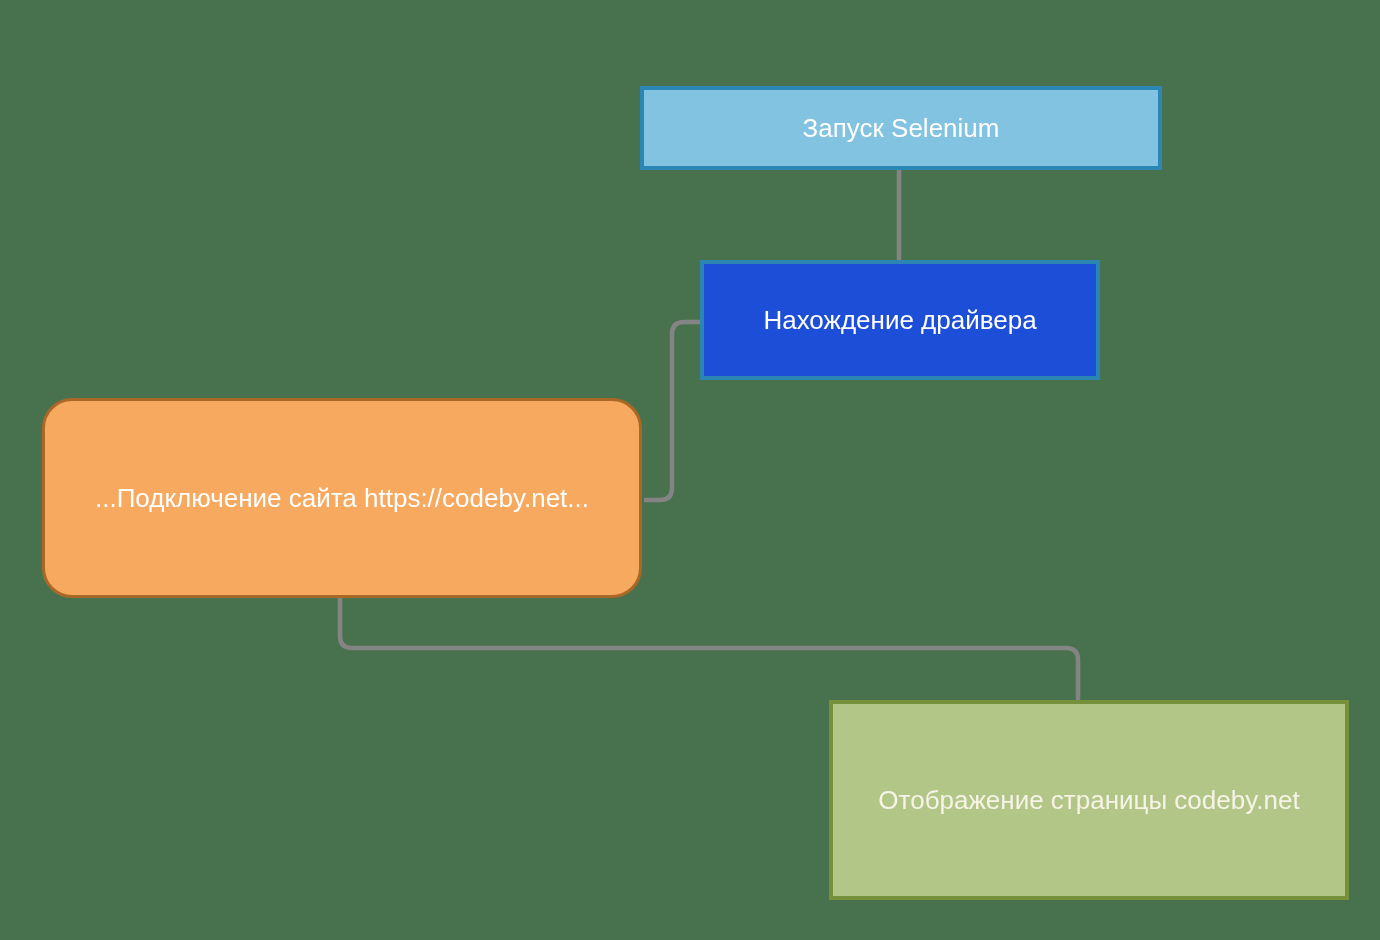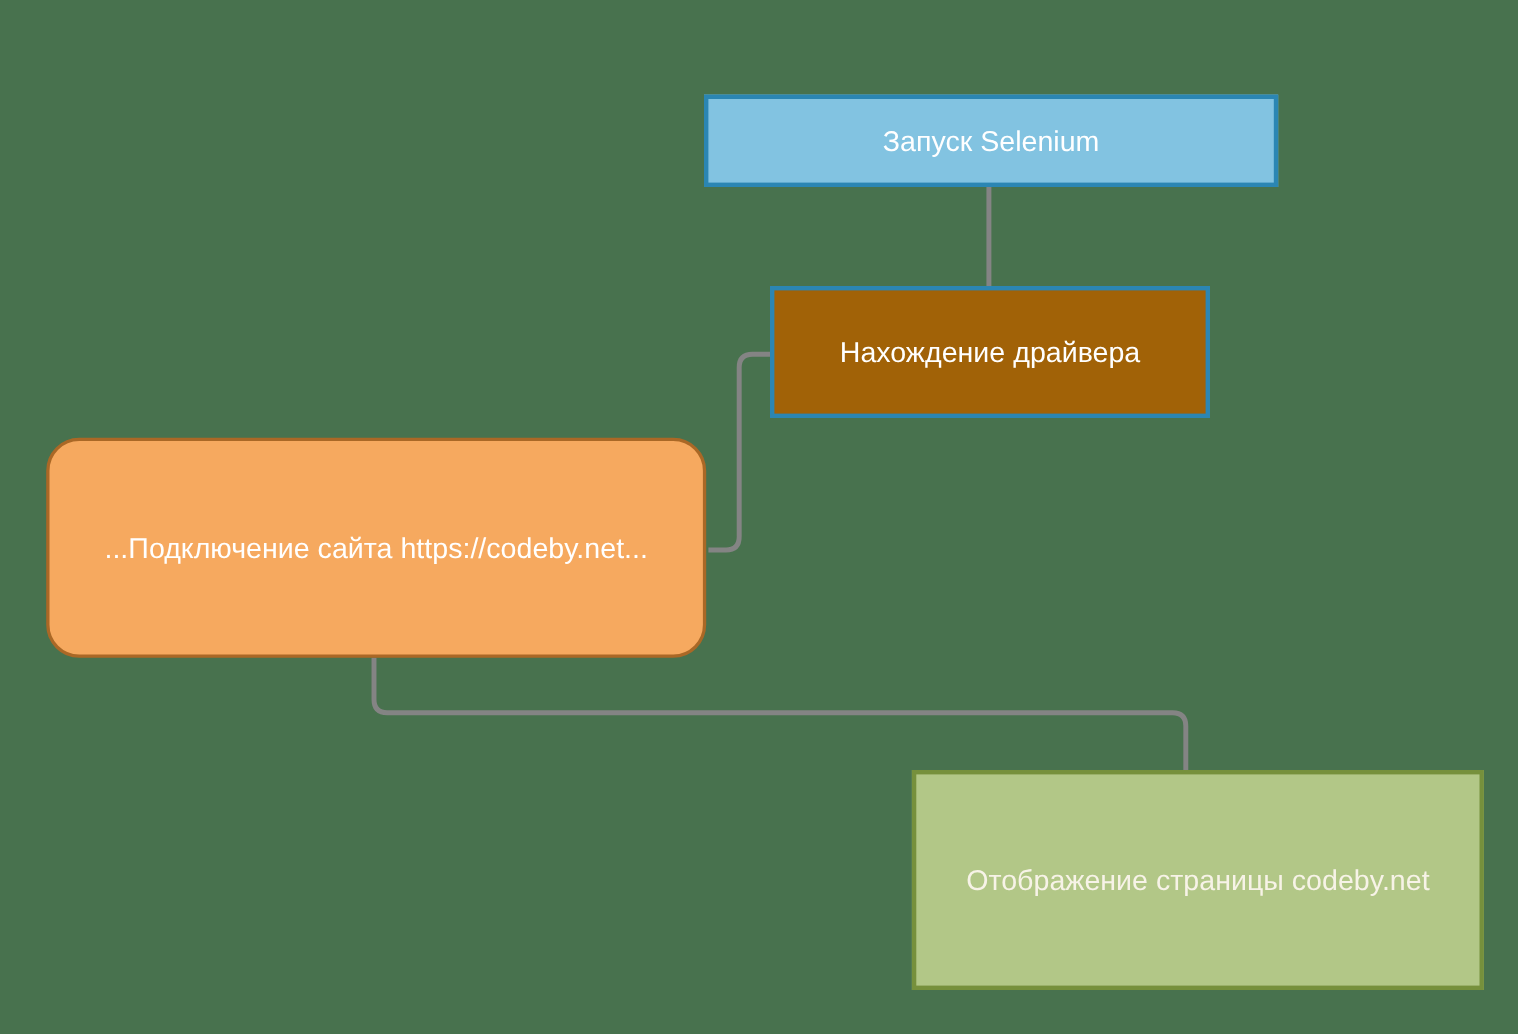--- a/index.html
+++ b/index.html
@@ -54,21 +54,21 @@
   <svg class="edges" width="1380" height="940" viewBox="0 0 1380 940">
     <path d="M899,122 L899,260" stroke="#848484"></path>
     <path d="M700,322 L684,322 Q672,322 672,334 L672,488 Q672,500 660,500 L644,500" stroke="#848484"></path>
     <path d="M340,598 L340,636 Q340,648 352,648 L1066,648 Q1078,648 1078,660 L1078,700" stroke="#848484"></path>
   </svg>
 
   <div class="node rect" style="left: 640px; top: 38px; width: 522px; height: 84px; background: rgb(130, 195, 225); border-color: rgb(43, 134, 179); color: rgb(255, 255, 255); margin-top: 48px;">
     <span>Запуск Selenium</span>
   </div>
 
-  <div class="node rect" style="left: 700px; top: 260px; width: 400px; height: 120px; background: #a16207; border-color: rgb(43, 134, 179); color: rgb(255, 255, 255);">
+  <div class="node rect" style="left: 700px; top: 260px; width: 400px; height: 120px; background: #1d4ed8; border-color: rgb(43, 134, 179); color: rgb(255, 255, 255);">
     <span>Нахождение драйвера</span>
   </div>
 
   <div class="node rounded" style="left: 42px; top: 398px; width: 600px; height: 200px; background: rgb(246, 169, 95); border-color: rgb(170, 104, 38); color: rgb(255, 255, 255); border-radius: 30px;">
     <span>...Подключение сайта https://codeby.net...</span>
   </div>
 
   <div class="node rect" style="left: 829px; top: 700px; width: 520px; height: 200px; background: rgb(178, 199, 135); border-color: rgb(118, 144, 60); color: rgb(247, 243, 231);">
     <span>Отображение страницы codeby.net</span>
   </div>

